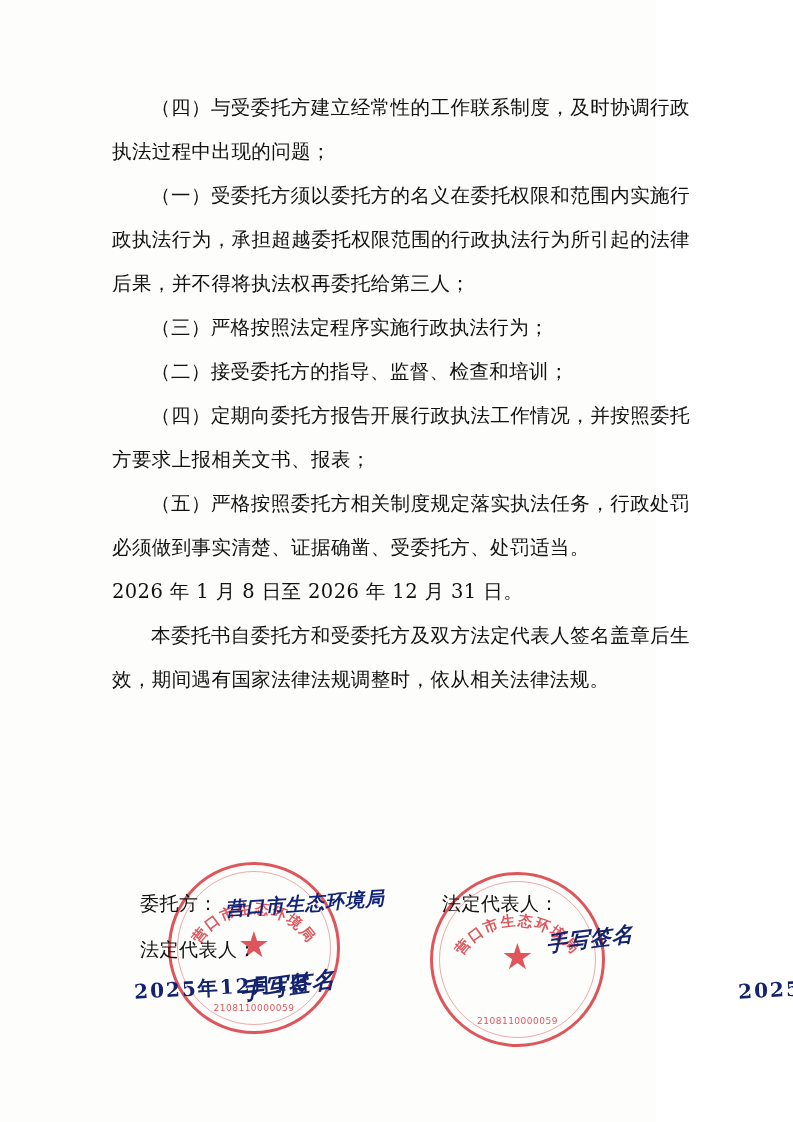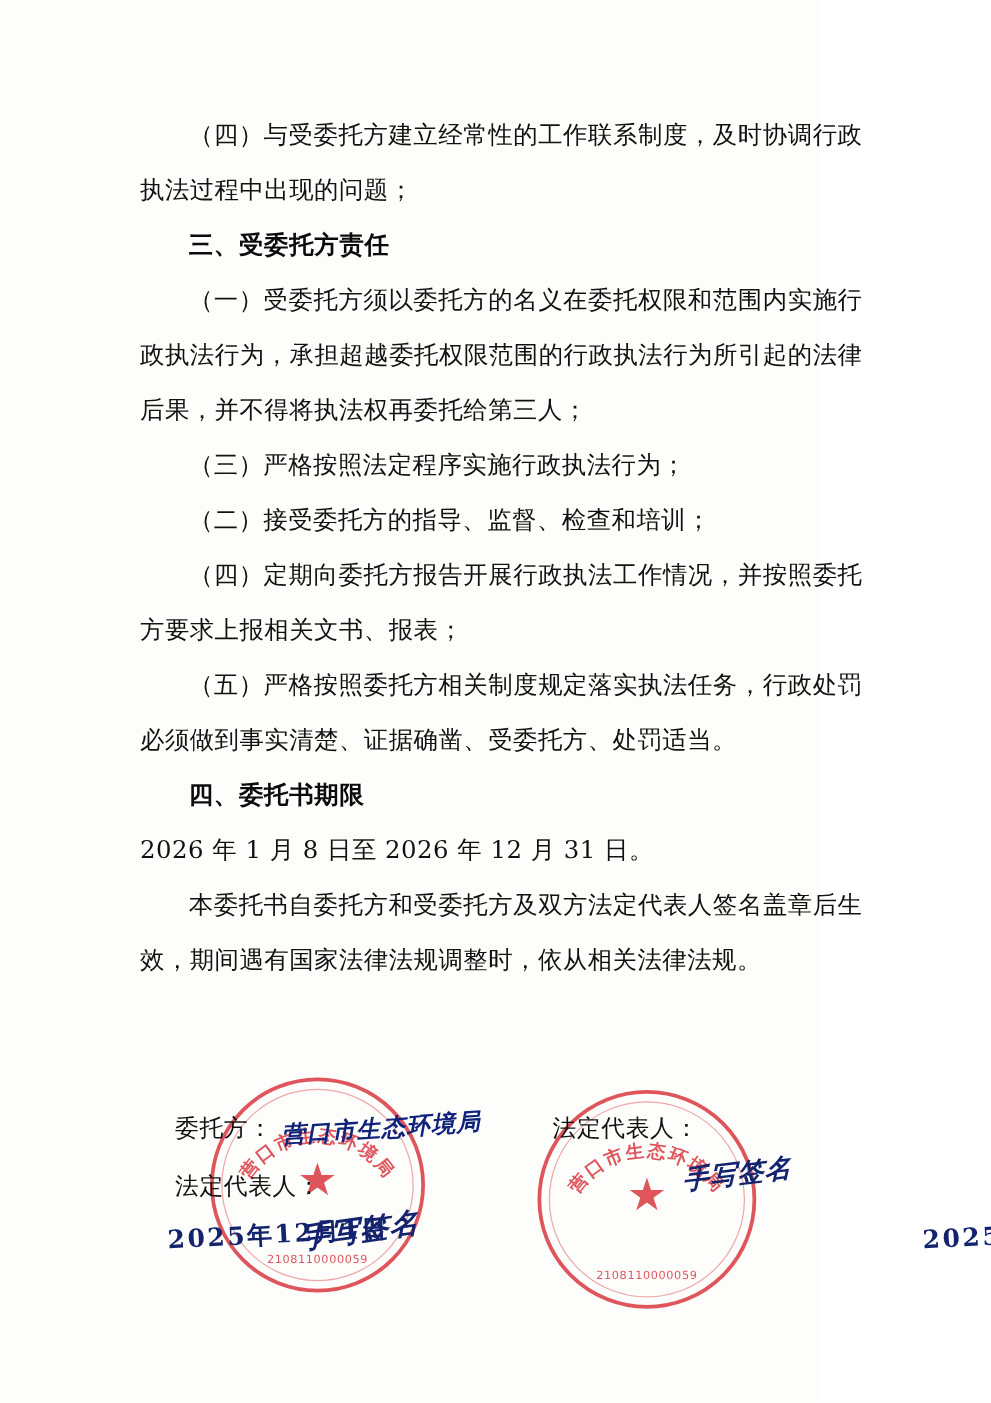--- a/index.html
+++ b/index.html
@@ -177,33 +177,31 @@
 </head>
 <body>
 
 <div class="page">
 
   <div class="doc-body">
 
     <p class="para indent">（四）与受委托方建立经常性的工作联系制度，及时协调行政执法过程中出现的问题；</p>
 
 
-    <p class="heading">三、受委托方责任</p>
 
     <p class="para indent">（一）受委托方须以委托方的名义在委托权限和范围内实施行政执法行为，承担超越委托权限范围的行政执法行为所引起的法律后果，并不得将执法权再委托给第三人；</p>
 
     <p class="para indent">（三）严格按照法定程序实施行政执法行为；</p>
 
     <p class="para indent">（二）接受委托方的指导、监督、检查和培训；</p>
 
     <p class="para indent">（四）定期向委托方报告开展行政执法工作情况，并按照委托方要求上报相关文书、报表；</p>
 
     <p class="para indent">（五）严格按照委托方相关制度规定落实执法任务，行政处罚必须做到事实清楚、证据确凿、受委托方、处罚适当。</p>
 
-    <p class="heading">四、委托书期限</p>
 
     <p class="para">2026 年 1 月 8 日至 2026 年 12 月 31 日。</p>
 
     <p class="para indent">本委托书自委托方和受委托方及双方法定代表人签名盖章后生效，期间遇有国家法律法规调整时，依从相关法律法规。</p>
 
   </div>
 
   <div class="stamp" id="stamp-1">
     <div class="stamp-inner-ring"></div>
     <svg class="stamp-arc" viewBox="0 0 172 172">

